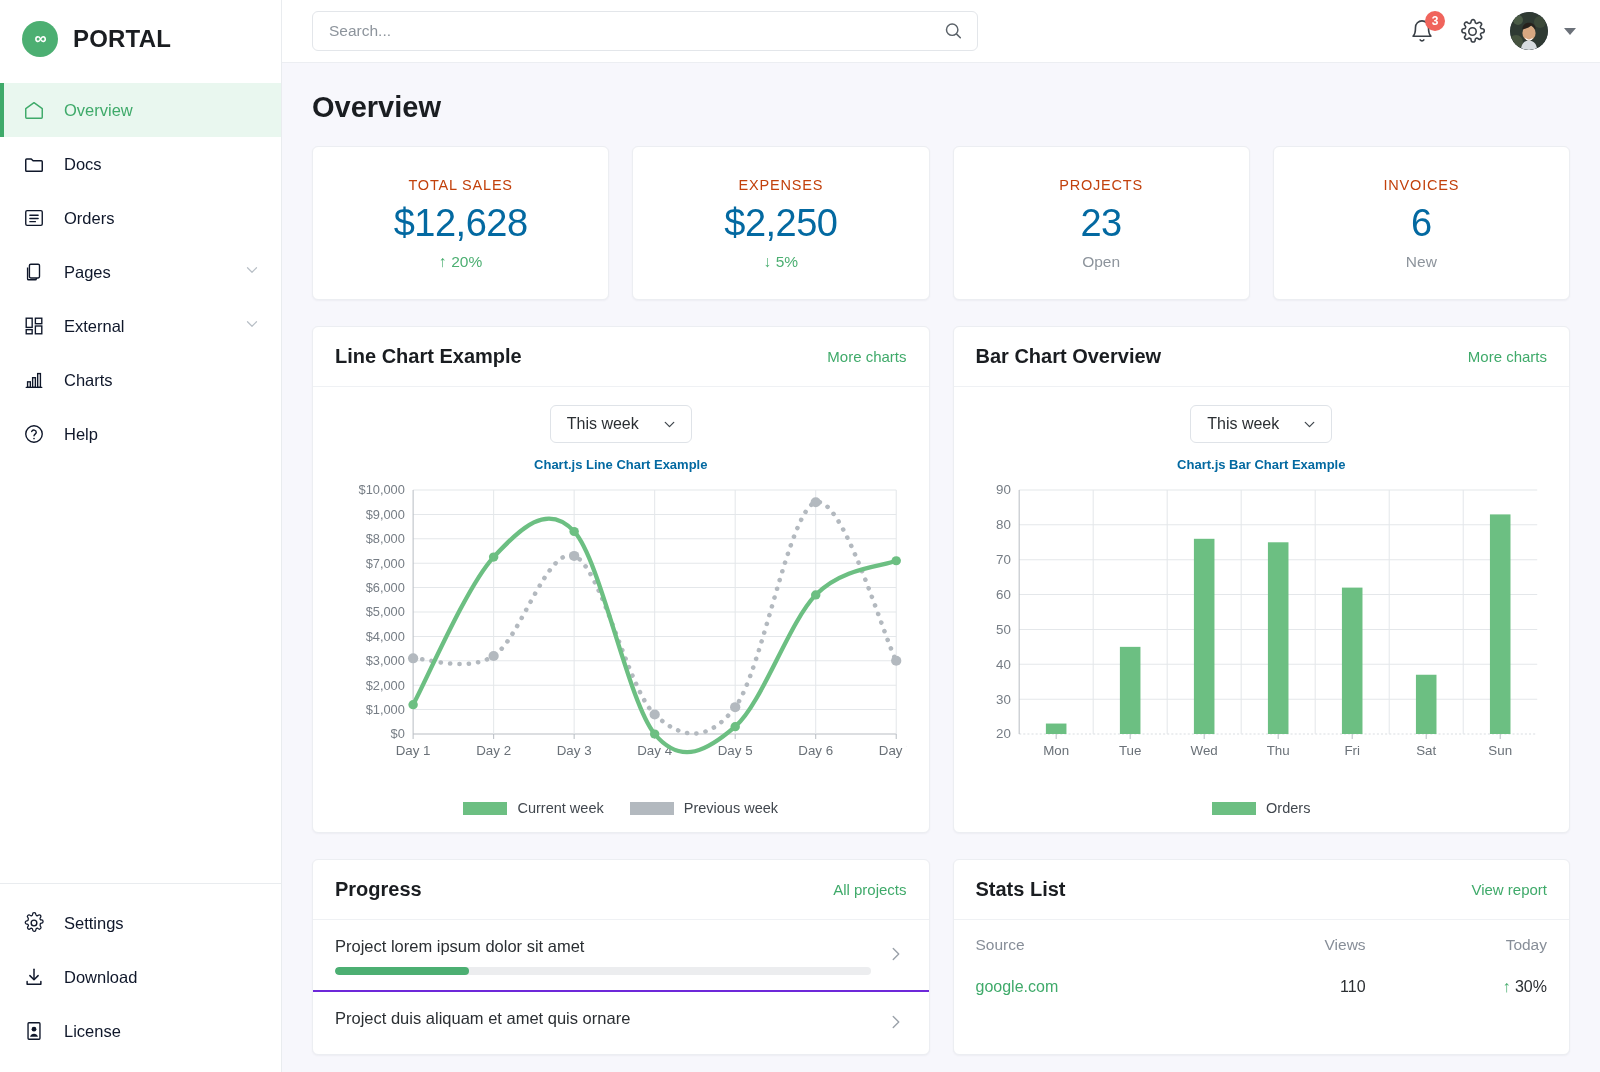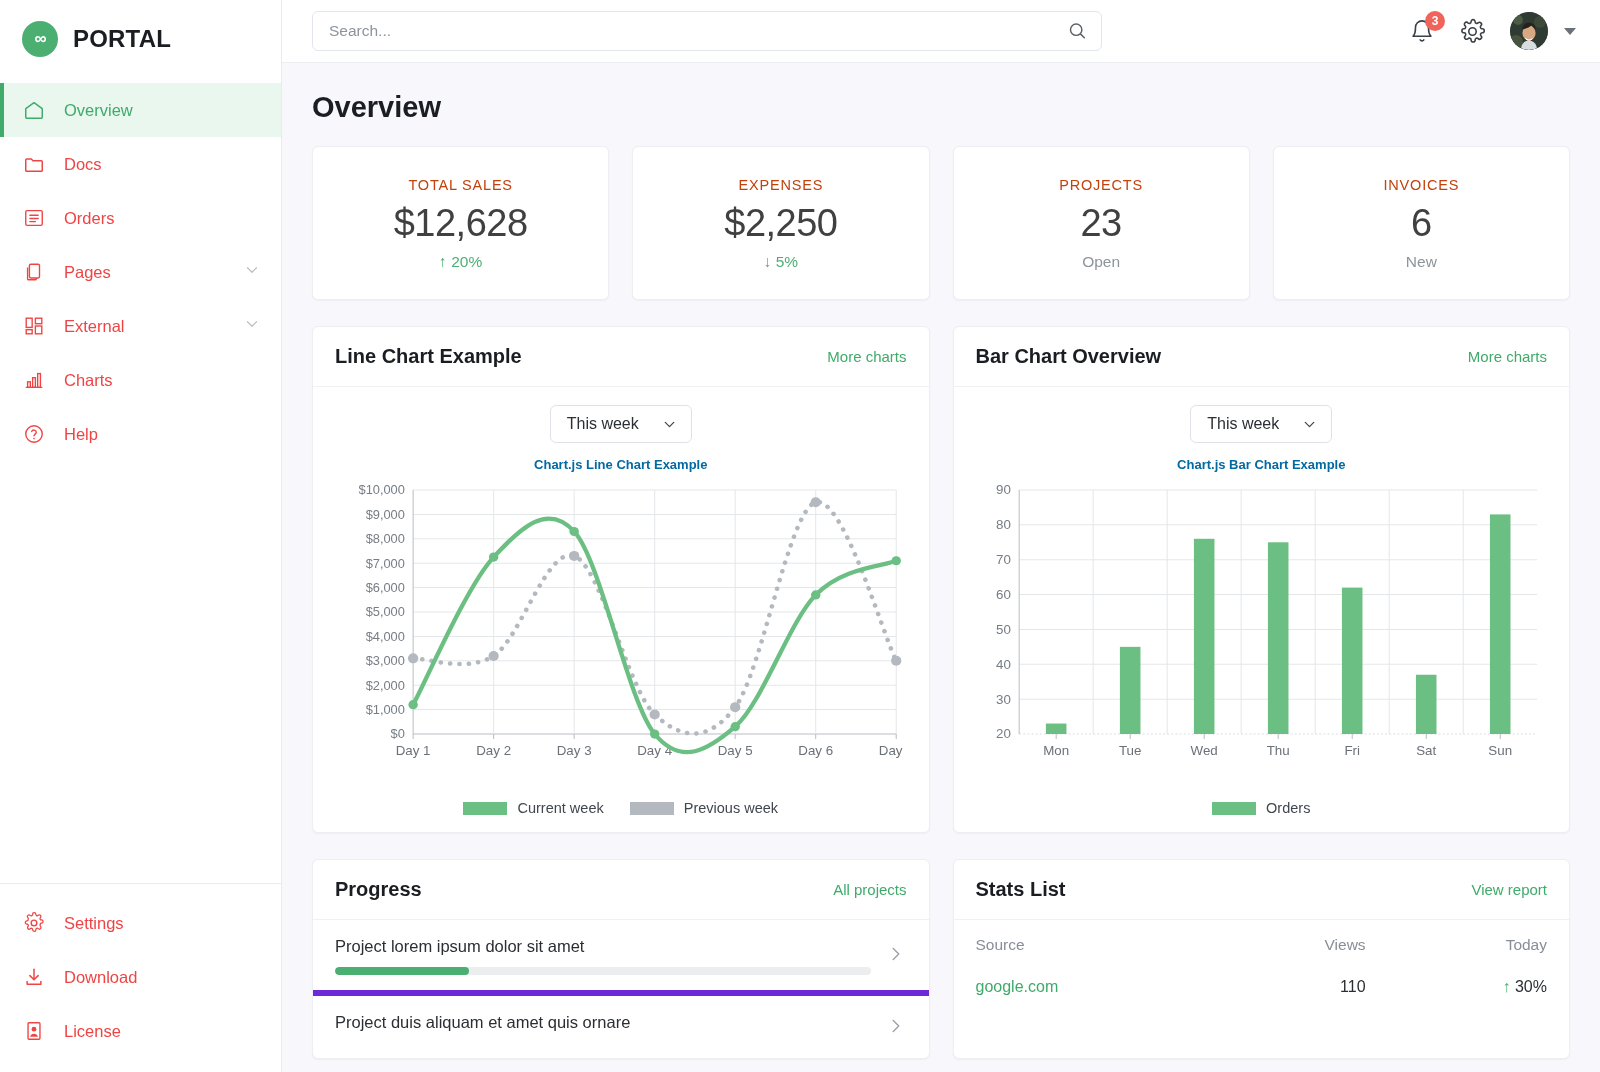--- a/index.html
+++ b/index.html
@@ -30,21 +30,21 @@
     color: #fff; font-size: 17px; font-weight: 700;
     letter-spacing: -1px;
   }
   .brand-name {
     font-size: 24px; font-weight: 700; color: #1a1d21; letter-spacing: .2px;
   }
   .nav-top { padding-top: 6px; flex: 1; }
   .nav-item {
     display: flex; align-items: center; gap: 18px;
     height: 54px; padding-left: 22px; padding-right: 20px;
-    color: #ef4444; font-size: 16.5px;
+    color: #0f172a; font-size: 16.5px;
     cursor: pointer; position: relative;
   }
   .nav-item .ico { width: 24px; height: 24px; display:flex; align-items:center; justify-content:center; flex-shrink:0; }
   .nav-item.active {
     background: #e9f7ef;
     color: #3faa6a;
   }
   .nav-item.active::before {
     content: ""; position: absolute; left: 0; top: 0;
     width: 4px; height: 100%; background: #3faa6a;
@@ -54,21 +54,21 @@
 
   
   .main { flex: 1; height: 1072px; display: flex; flex-direction: column; background:#f7f7fc; }
   .topbar {
     height: 63px; min-height: 63px; background: #fff;
     border-bottom: 1px solid #eceef2;
     display: flex; align-items: center;
     padding: 0 24px 0 30px; gap: 16px;
   }
   .search-wrap {
-    position: relative; width: 790px;
+    position: relative; width: 666px;
   }
   .search-input {
     width: 100%; height: 40px;
     border: 1px solid #e3e6ea; border-radius: 6px;
     padding: 0 42px 0 16px;
     font-size: 15.5px; font-family: inherit; color: #3a4047;
     background: #fff; outline: none;
   }
   .search-input::placeholder { color: #8d949c; }
   .search-btn {
@@ -101,21 +101,21 @@
   .page-title { font-size: 29px; font-weight: 700; color: #1a1d21; margin-bottom: 22px; }
 
   
   .stat-row { display: grid; grid-template-columns: repeat(4, 1fr); gap: 23px; margin-bottom: 26px; }
   .stat-card {
     background:#fff; border-radius: 6px; border:1px solid #eceef2;
     box-shadow: 0 1px 2px rgba(20,25,35,.045);
     padding: 30px 10px 28px; text-align: center;
   }
   .stat-label { font-size: 14.5px; letter-spacing: .8px; color: #c2410c; text-transform: uppercase; }
-  .stat-value { font-size: 38px; font-weight: 400; color: #404040; margin: 9px 0 8px; letter-spacing: -.5px; }
+  .stat-value { font-size: 38px; font-weight: 400; color: #0369a1; margin: 9px 0 8px; letter-spacing: -.5px; }
   .stat-delta { font-size: 15.5px; color: #4caf72; }
   .stat-delta.muted { color: #8d949c; }
 
   
   .cards-2 { display: grid; grid-template-columns: 1fr 1fr; gap: 23px; margin-bottom: 26px; }
   .card { background:#fff; border-radius:6px; border:1px solid #eceef2; box-shadow:0 1px 2px rgba(20,25,35,.045); }
   .card-head {
     display:flex; align-items:center; justify-content:space-between;
     padding: 18px 22px; border-bottom: 1px solid #eff1f4;
   }
@@ -133,21 +133,21 @@
   .chart-area { position: relative; height: 300px; }
   .chart-legend { display:flex; justify-content:center; align-items:flex-start; gap: 26px; margin-top: 24px; }
   .legend-item { display:flex; align-items:center; gap: 10px; font-size: 14.5px; color:#41474e; }
   .legend-swatch { width: 44px; height: 13px; background:#6cbf82; }
   .legend-swatch.dashed {
     background: repeating-linear-gradient(90deg,#b3b9bf 0 6px, transparent 6px 9px);
     background-color:#b3b9bf;
   }
 
   
-  .prog-row { display:flex; align-items:center; gap: 14px; padding: 17px 22px 15px; border-bottom:6px solid #6d28d9; }
+  .prog-row { display:flex; align-items:center; gap: 14px; padding: 17px 22px 15px; border-bottom:2px solid #6d28d9; }
   .prog-main { flex:1; }
   .prog-name { font-size: 16.5px; color: #2b2f33; margin-bottom: 11px; }
   .prog-track { height: 8px; border-radius: 4px; background:#ecedef; overflow:hidden; }
   .prog-fill { height:100%; border-radius:4px; background:#4caf72; }
   .chev-r { color:#9aa1a9; flex-shrink:0; }
 
   .stats-table { width: 100%; border-collapse: collapse; }
   .stats-table th {
     font-size: 15.5px; font-weight: 400; color:#878e98; text-align:right;
     padding: 16px 22px 12px;

